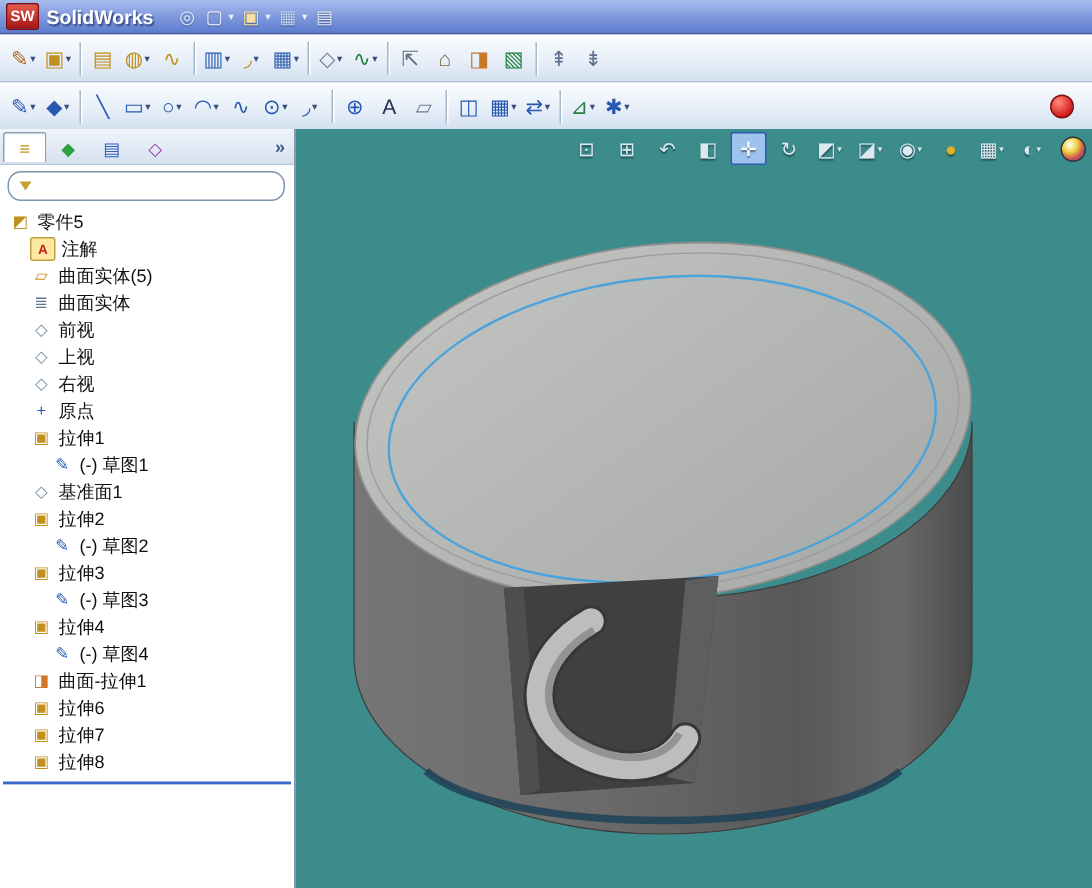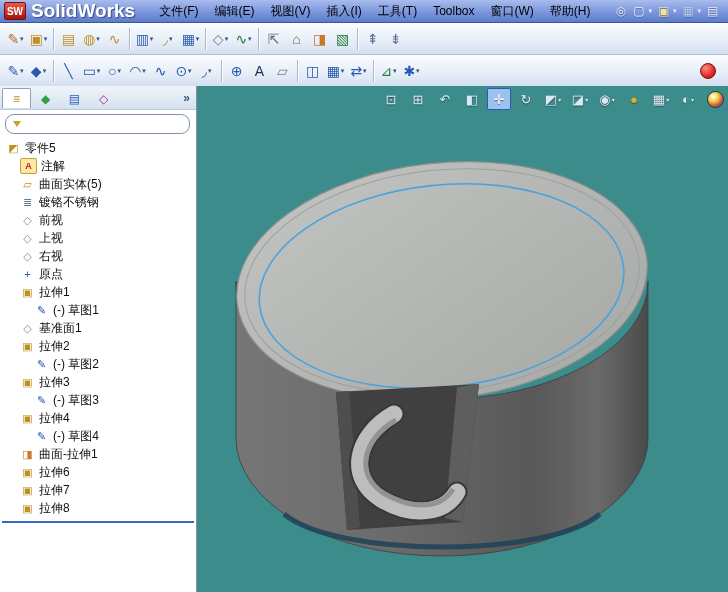--- a/index.html
+++ b/index.html
@@ -6,21 +6,21 @@
   body{width:728px;height:592px;position:relative;overflow:hidden;
        font-family:"Liberation Sans",sans-serif;background:#dce4f0;font-size:12px}
 
   
   #titlebar{height:22px;display:flex;align-items:center;padding:0 4px;gap:2px;
     background:linear-gradient(180deg,#a8bcec 0%,#7b96dc 55%,#5c7ccc 100%);
     border-bottom:1px solid #40549c}
   .logo{width:20px;height:16px;margin-right:3px;border-radius:2px;border:1px solid #7a0e0e;
     background:linear-gradient(#e85a4a,#a01616);color:#fff;font-weight:bold;font-size:10px;
     display:flex;align-items:center;justify-content:center}
-  .brand{color:#fff;font-weight:bold;font-size:19px;margin-right:14px;text-shadow:1px 1px 1px #3a4a80}
+  .brand{color:#fff;font-weight:bold;font-size:13px;text-shadow:1px 1px 1px #3a4a80}
   #menus{display:flex;align-items:center;height:100%}
   .menu-item{padding:0 8px;line-height:22px;color:#000;cursor:default;white-space:nowrap}
   #tbicons{display:flex;align-items:center;margin-left:12px;gap:1px}
   .tbicon{width:17px;height:17px;display:flex;align-items:center;justify-content:center;
     font-size:12px;text-shadow:0 1px 1px rgba(0,0,0,.35)}
   .ddm{font-size:7px;color:#e8eef8;margin:0 2px 0 0}
 
   
   .tb{display:flex;align-items:center;height:31px;padding:0 4px;
     background:linear-gradient(180deg,#fbfdff 0%,#e8eff8 55%,#d4e0f0 100%);
@@ -66,30 +66,20 @@
   .hdd{font-size:6px;margin-left:1px;color:#dde9f2}
   .hball{width:15px;height:15px;border-radius:50%;margin-left:4px;border:1px solid #333;
     background:radial-gradient(circle at 35% 30%,#ffffff,#f0d040 35%,#d05050 65%,#3858c0 100%)}
 </style>
 </head>
 <body>
 
 <div id="titlebar">
   <span class="logo">SW</span>
   <span class="brand">SolidWorks</span>
-  <nav id="menus">
-      <span class="menu-item">文件(F)</span>
-      <span class="menu-item">编辑(E)</span>
-      <span class="menu-item">视图(V)</span>
-      <span class="menu-item">插入(I)</span>
-      <span class="menu-item">工具(T)</span>
-      <span class="menu-item">Toolbox</span>
-      <span class="menu-item">窗口(W)</span>
-      <span class="menu-item">帮助(H)</span>
-    </nav>
   <div id="tbicons">
       <span class="tbicon" style="color: rgb(232, 238, 248);">◎</span>
       <span class="tbicon" style="color: rgb(240, 244, 255);">▢</span>
       <span class="ddm">▾</span>
       <span class="tbicon" style="color: rgb(245, 224, 160);">▣</span>
       <span class="ddm">▾</span>
       <span class="tbicon" style="color: rgb(188, 208, 240);">▦</span>
       <span class="ddm">▾</span>
       <span class="tbicon" style="color: rgb(224, 232, 244);">▤</span>
     </div>
@@ -249,21 +239,21 @@
       <div class="trow" style="padding-left: 20px;">
         <span class="ticon" style="color: rgb(192, 32, 32); background: rgb(255, 233, 160); border: 1px solid rgb(192, 160, 64); font-size: 9px; font-weight: bold;">A</span>
         <span class="tlabel">注解</span>
       </div>
       <div class="trow" style="padding-left: 20px;">
         <span class="ticon" style="color: rgb(192, 144, 32);">▱</span>
         <span class="tlabel">曲面实体(5)</span>
       </div>
       <div class="trow" style="padding-left: 20px;">
         <span class="ticon" style="color: rgb(96, 120, 144);">≣</span>
-        <span class="tlabel">镀铬不锈钢</span>
+        <span class="tlabel">曲面实体</span>
       </div>
       <div class="trow" style="padding-left: 20px;">
         <span class="ticon" style="color: rgb(120, 144, 168);">◇</span>
         <span class="tlabel">前视</span>
       </div>
       <div class="trow" style="padding-left: 20px;">
         <span class="ticon" style="color: rgb(120, 144, 168);">◇</span>
         <span class="tlabel">上视</span>
       </div>
       <div class="trow" style="padding-left: 20px;">

